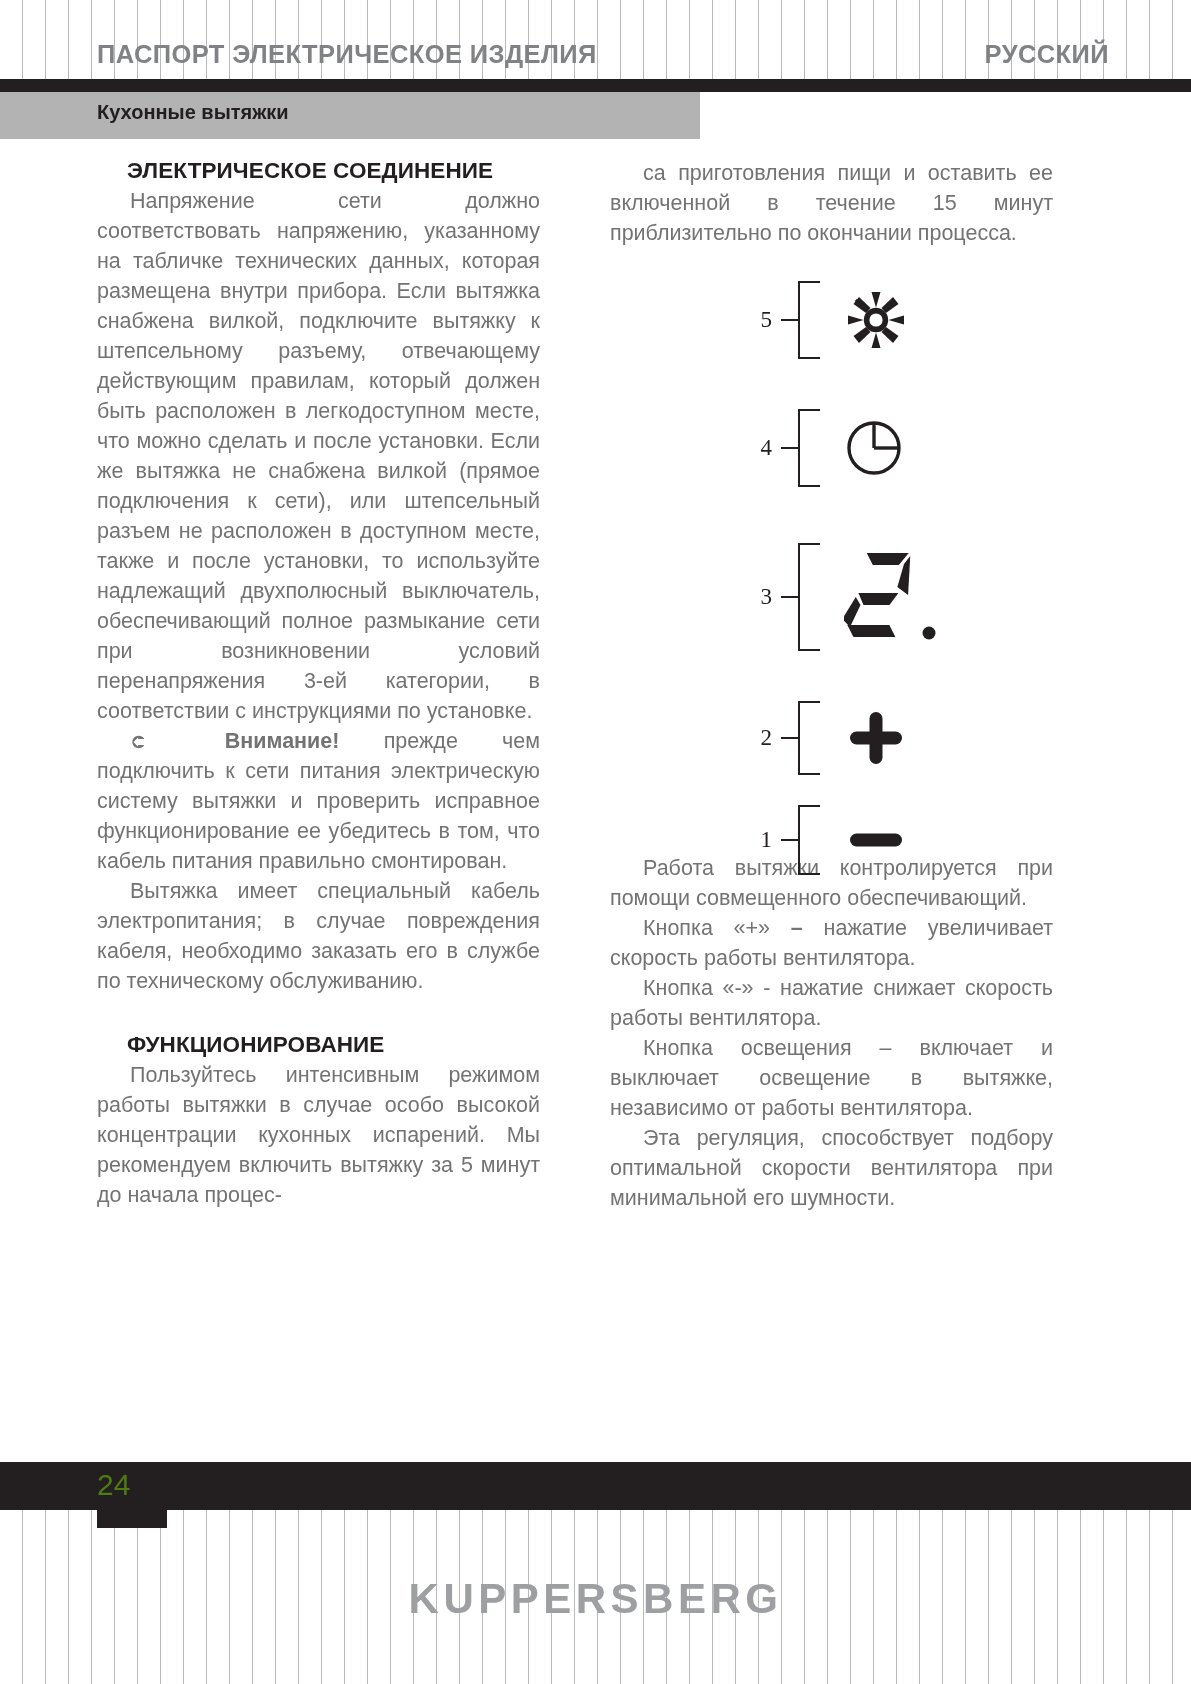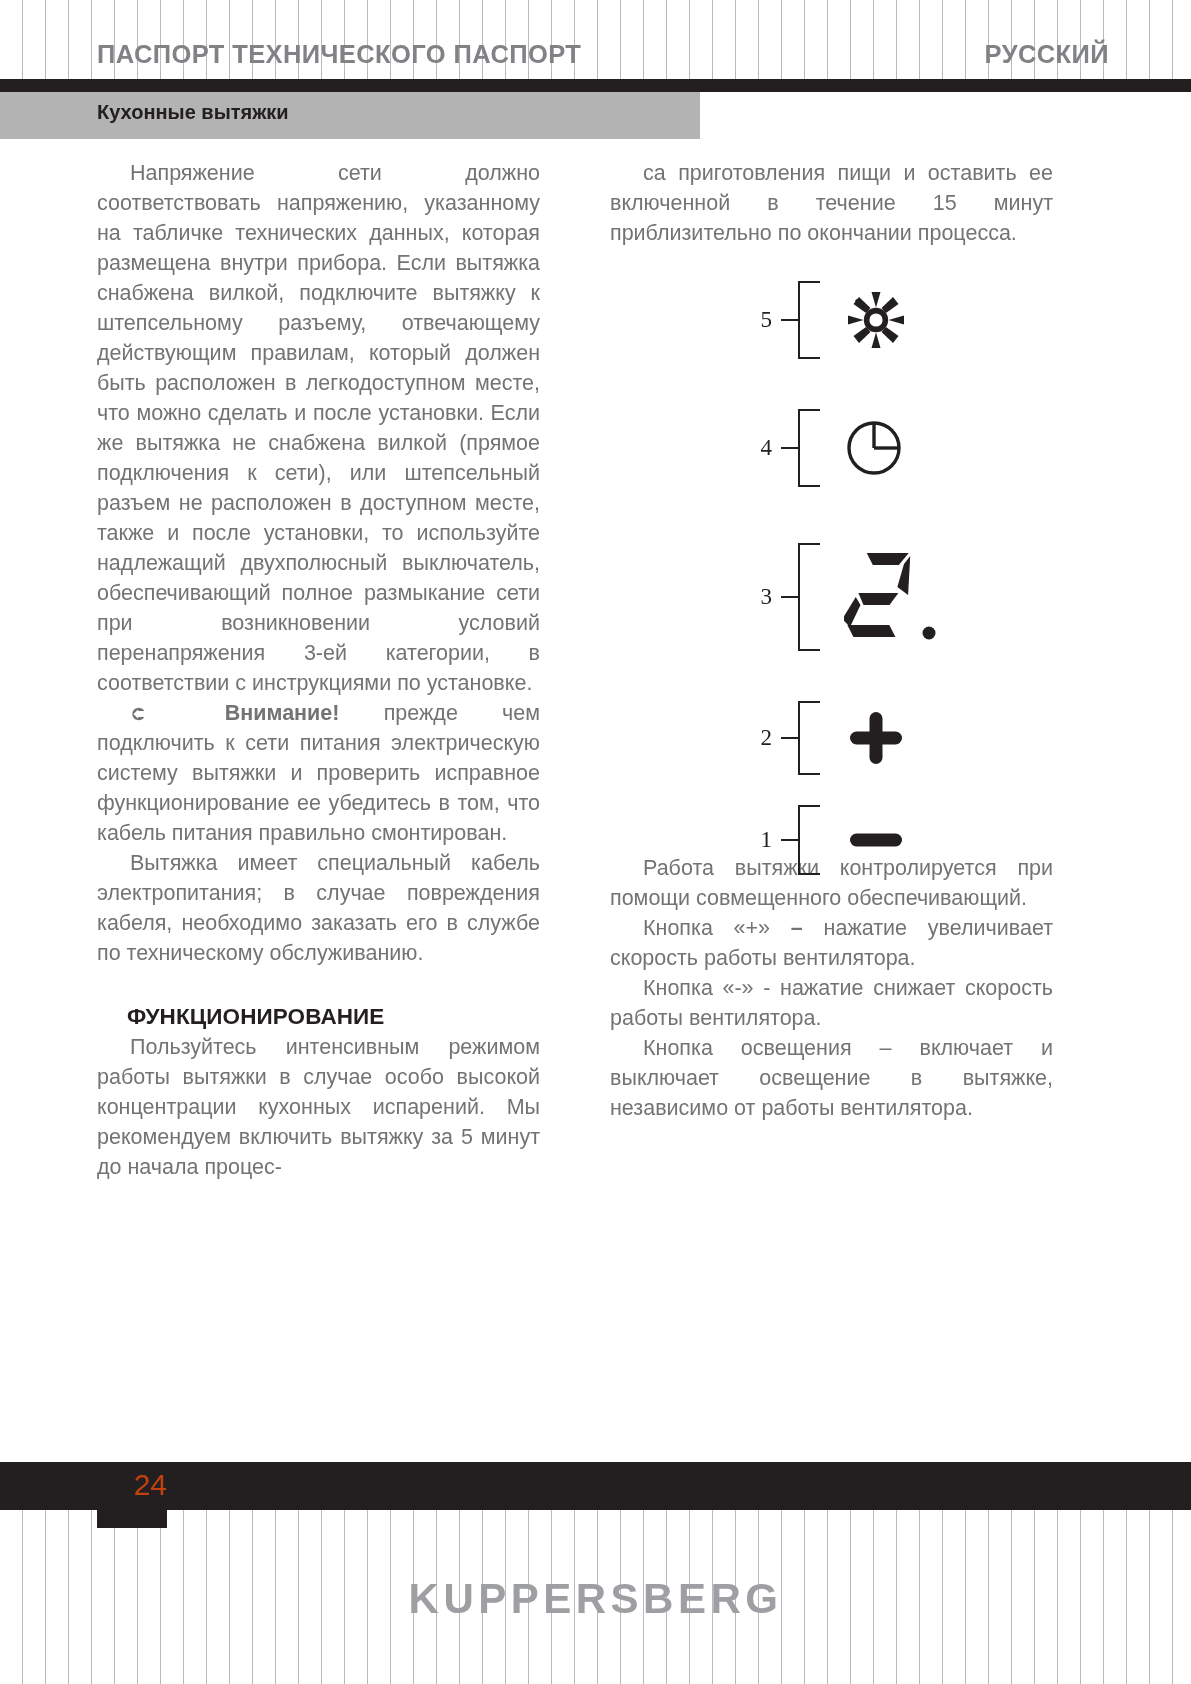--- a/index.html
+++ b/index.html
@@ -192,23 +192,23 @@
     width: 70px;
     height: 66px;
     background: #231f20;
     z-index: 4;
   }
   .page-num {
     position: absolute;
     top: 1468px;
     left: 97px;
     width: 70px;
-    text-align: right;
+    text-align: left;
     font-size: 30px;
-    color: #c2410c;
+    color: #4d7c0f;
     font-weight: normal;
     z-index: 5;
   }
   .brand {
     position: absolute;
     top: 1551px;
     left: 0;
     width: 1191px;
     text-align: center;
     font-size: 42px;
@@ -221,30 +221,31 @@
 </style>
 </head>
 <body>
 
 <div class="page">
 
   <div class="stripes stripes-top"></div>
   <div class="stripes stripes-bottom"></div>
 
   <div class="header-row">
-    <div class="header-left">ПАСПОРТ ТЕХНИЧЕСКОГО ПАСПОРТ</div>
+    <div class="header-left">ПАСПОРТ ЭЛЕКТРИЧЕСКОЕ ИЗДЕЛИЯ</div>
     <div class="header-right">РУССКИЙ</div>
   </div>
   <div class="header-rule"></div>
   <div class="subheader-bar"></div>
   <div class="subheader-text">Кухонные вытяжки</div>
 
   <div class="columns">
 
     <div class="col col-left">
+      <h2 class="section-title">ЭЛЕКТРИЧЕСКОЕ СОЕДИНЕНИЕ</h2>
       <p class="para">Напряжение сети должно соответствовать напряжению, указанному на табличке технических данных, которая размещена внутри прибора. Если вытяжка снабжена вилкой, подключите вытяжку к штепсельному разъему, отвечающему действующим правилам, который должен быть расположен в легкодоступном месте, что можно сделать и после установки. Если же вытяжка не снабжена вилкой (прямое подключения к сети), или штепсельный разъем не расположен в доступном месте, также и после установки, то используйте надлежащий двухполюсный выключатель, обеспечивающий полное размыкание сети при возникновении условий перенапряжения 3-ей категории, в соответствии с инструкциями по установке.</p>
       <p class="para" style="margin-top:0;">
         <span class="attn-icon">➲</span>
         <span class="bold">Внимание!</span><span> прежде чем подключить к сети питания электрическую систему вытяжки и проверить исправное функционирование ее убедитесь в том,  что кабель питания правильно смонтирован.</span>
       </p>
       <p class="para">Вытяжка имеет специальный кабель электропитания; в случае повреждения кабеля, необходимо заказать его в службе по техническому обслуживанию.</p>
       <h2 class="section-title spaced">ФУНКЦИОНИРОВАНИЕ</h2>
       <p class="para">Пользуйтесь интенсивным режимом работы вытяжки в случае особо высокой концентрации кухонных испарений. Мы рекомендуем включить вытяжку за 5 минут до начала процес-</p>
     </div>
 
@@ -336,20 +337,21 @@
         </div>
 
       </div>
 
       <p class="para">Работа вытяжки контролируется при помощи совмещенного обеспечивающий.</p>
       <p class="para">
         <span>Кнопка «+» </span><span class="bold">–</span><span> нажатие увеличивает скорость работы вентилятора.</span>
       </p>
       <p class="para">Кнопка «-» - нажатие снижает скорость работы вентилятора.</p>
       <p class="para">Кнопка освещения – включает и выключает освещение в вытяжке, независимо от работы вентилятора.</p>
+      <p class="para">Эта регуляция, способствует подбору оптимальной скорости вентилятора при минимальной его шумности.</p>
     </div>
 
   </div>
 
   <div class="footer-bar"></div>
   <div class="page-tab"></div>
   <div class="page-num">24</div>
   <div class="brand">KUPPERSBERG</div>
 
 </div>

